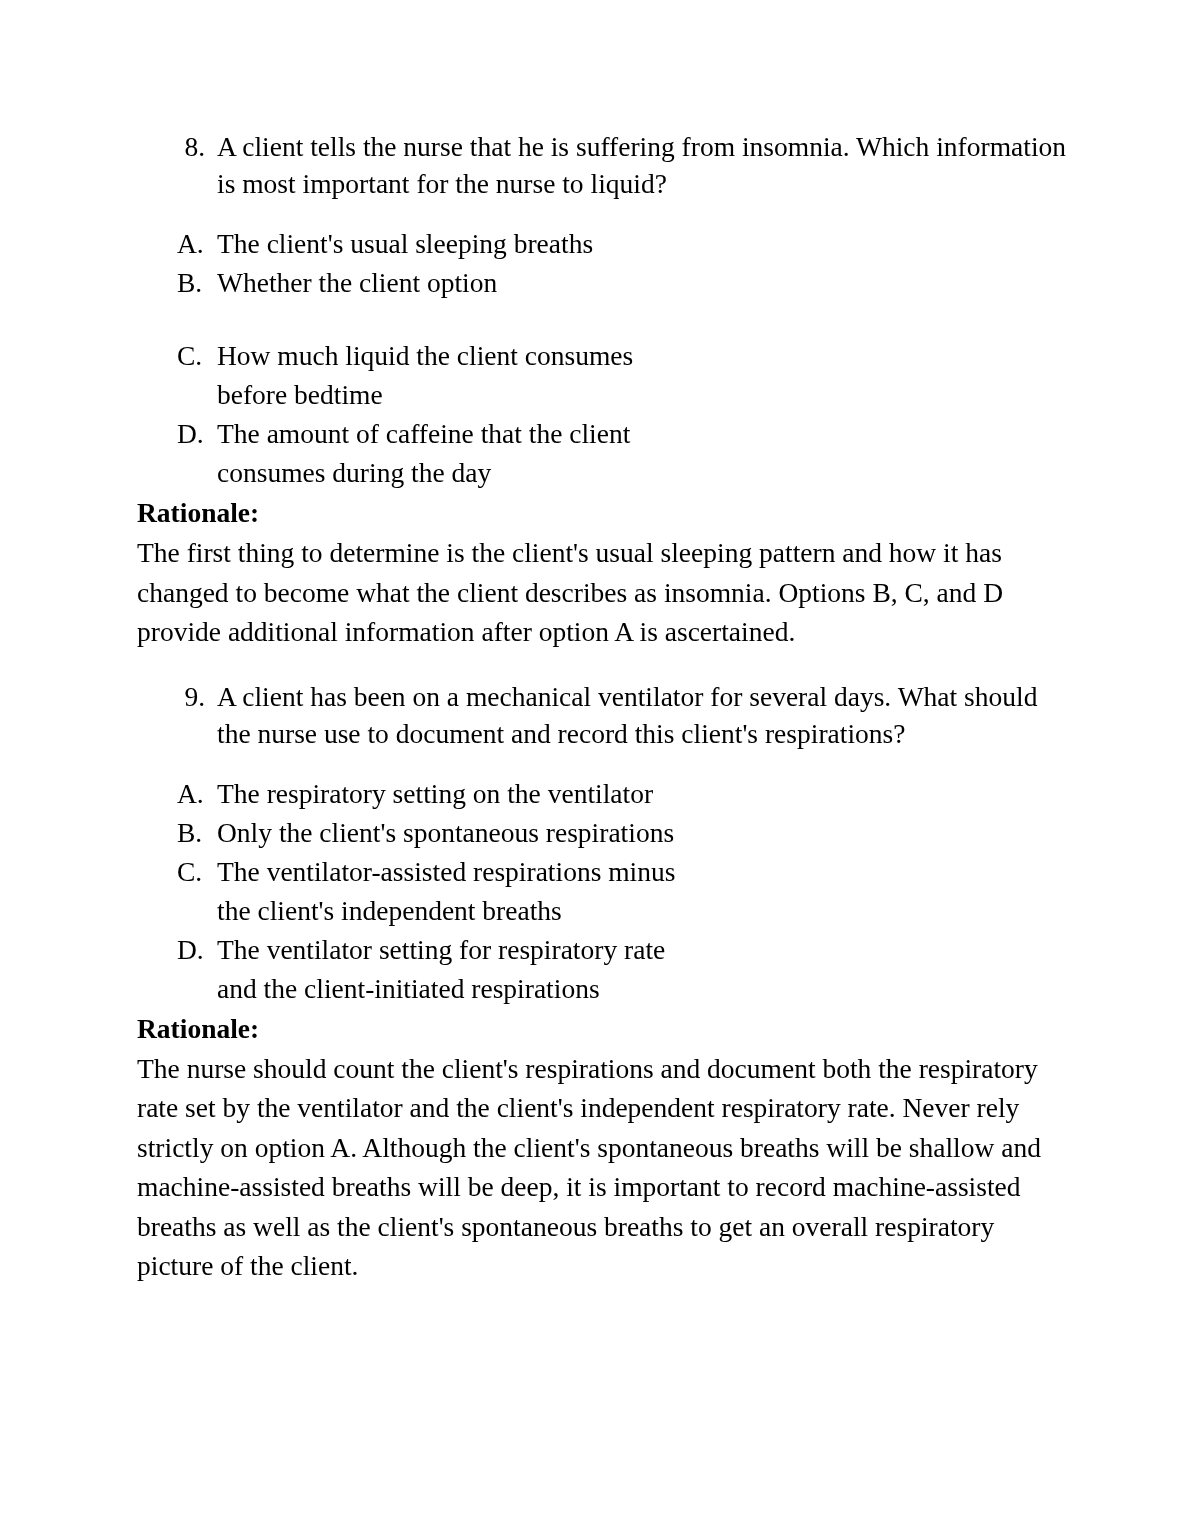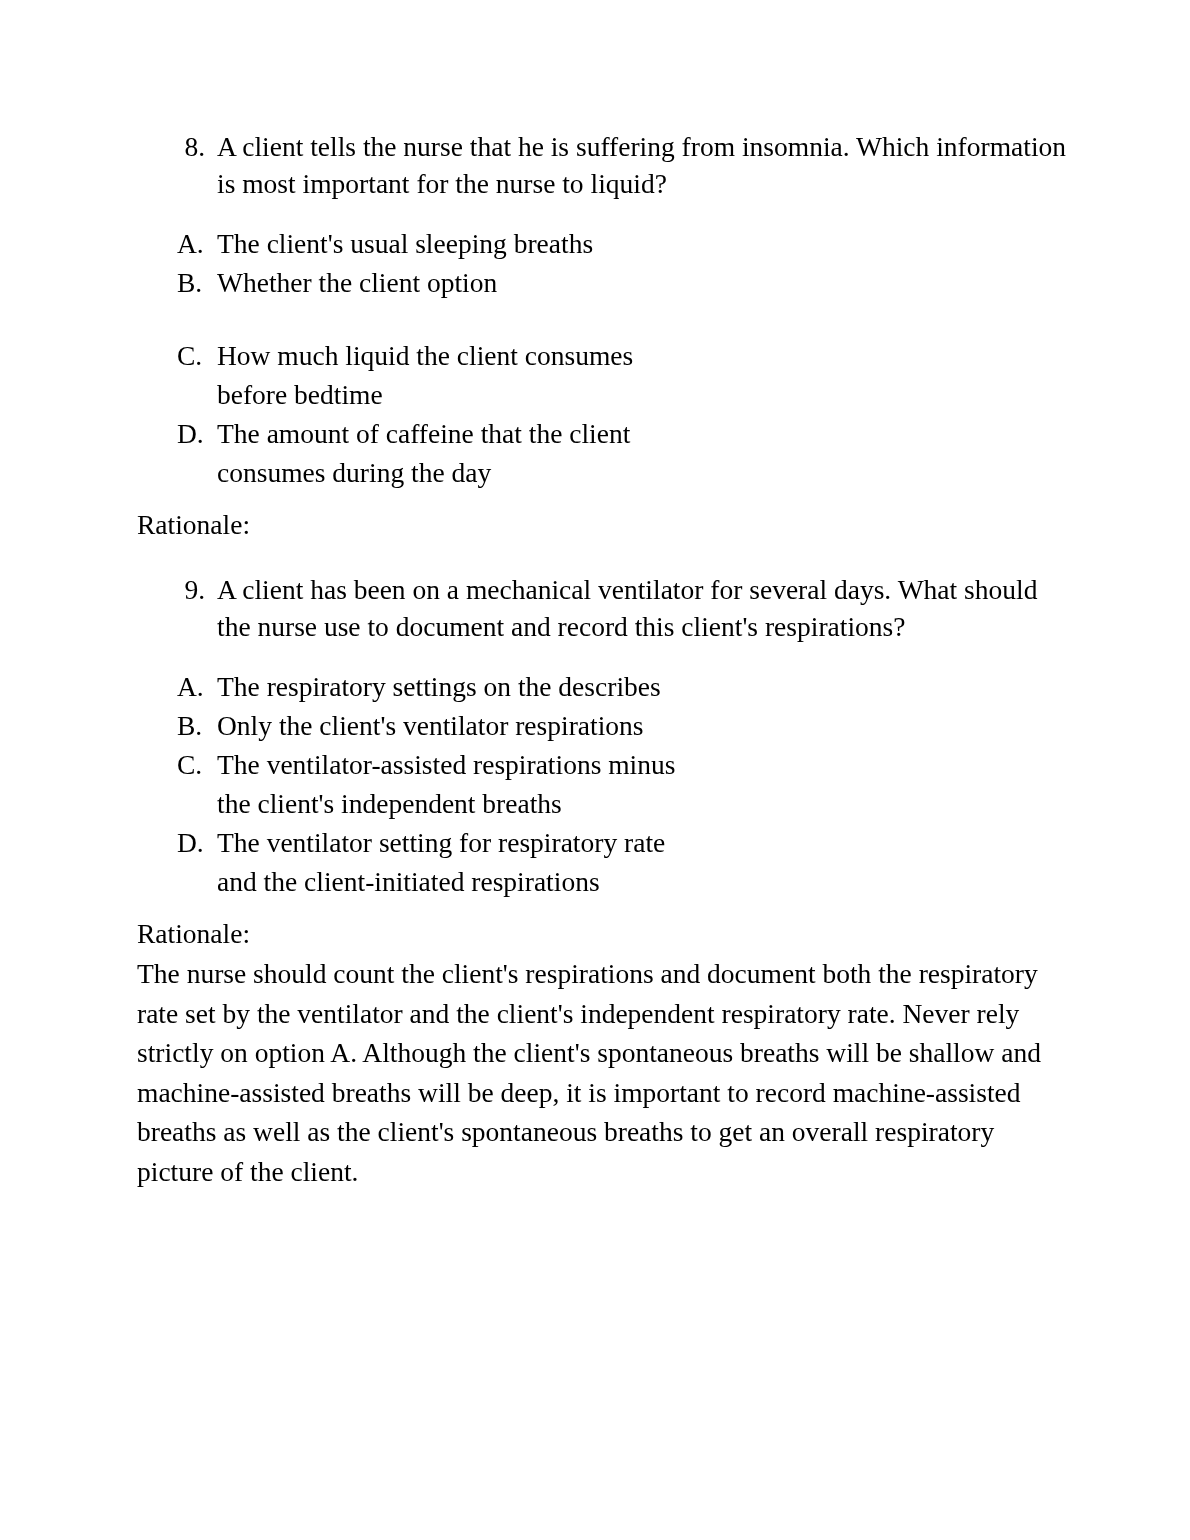--- a/index.html
+++ b/index.html
@@ -72,24 +72,23 @@
   .opt-text {
     flex: 1 1 auto;
     font-size: 27.5px;
     line-height: 39px;
     white-space: pre-line;
   }
 
   .gap-small { height: 34px; }
 
   .rationale-head {
-    font-weight: normal;
+    font-weight: bold;
     font-size: 27.5px;
     line-height: 41px;
-    margin-top: 12px;
   }
   .rationale-body {
     font-size: 27.5px;
     line-height: 39.5px;
     margin-bottom: 0;
   }
   .block-spacer { height: 26px; }
 </style>
 </head>
 <body>
@@ -118,36 +117,37 @@
 before bedtime</div>
       </div>
       <div class="option">
         <div class="opt-letter">D.</div>
         <div class="opt-text">The amount of caffeine that the client
 consumes during the day</div>
       </div>
     </div>
 
     <div class="rationale-head">Rationale:</div>
+    <div class="rationale-body">The first thing to determine is the client's usual sleeping pattern and how it has changed to become what the client describes as insomnia. Options B, C, and D provide additional information after option A is ascertained.</div>
 
     <div class="block-spacer"></div>
 
     <div class="question">
       <div class="q-num">9.</div>
       <div class="q-text">A client has been on a mechanical ventilator for several days. What should the nurse use to document and record this client's respirations?</div>
     </div>
 
     <div class="options">
       <div class="option">
         <div class="opt-letter">A.</div>
-        <div class="opt-text">The respiratory settings on the describes</div>
+        <div class="opt-text">The respiratory setting on the ventilator</div>
       </div>
       <div class="option">
         <div class="opt-letter">B.</div>
-        <div class="opt-text">Only the client's ventilator respirations</div>
+        <div class="opt-text">Only the client's spontaneous respirations</div>
       </div>
       <div class="option">
         <div class="opt-letter">C.</div>
         <div class="opt-text">The ventilator-assisted respirations minus
 the client's independent breaths</div>
       </div>
       <div class="option">
         <div class="opt-letter">D.</div>
         <div class="opt-text">The ventilator setting for respiratory rate
 and the client-initiated respirations</div>

